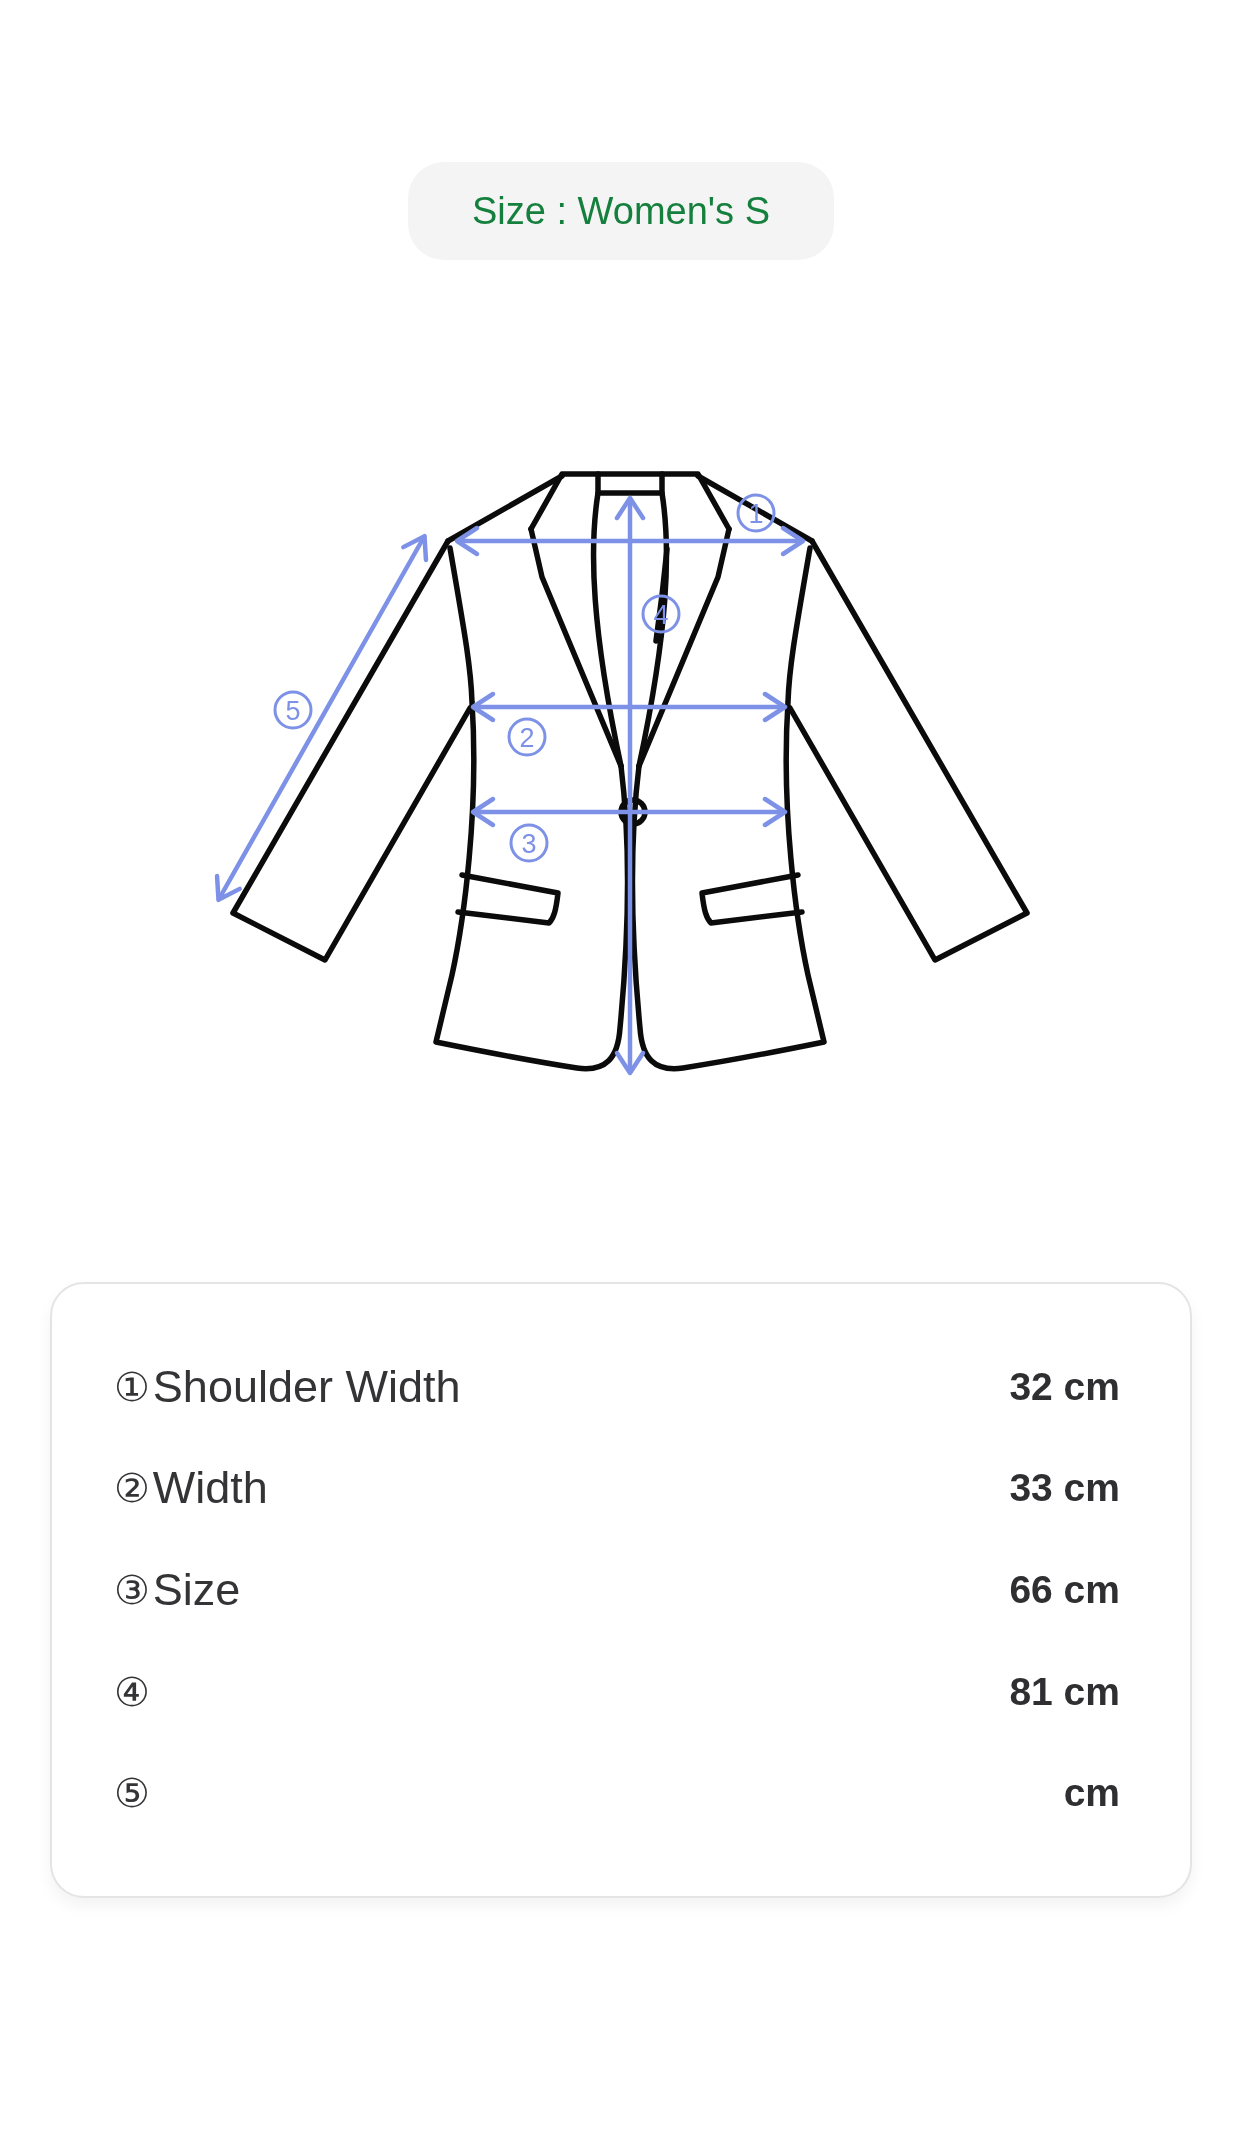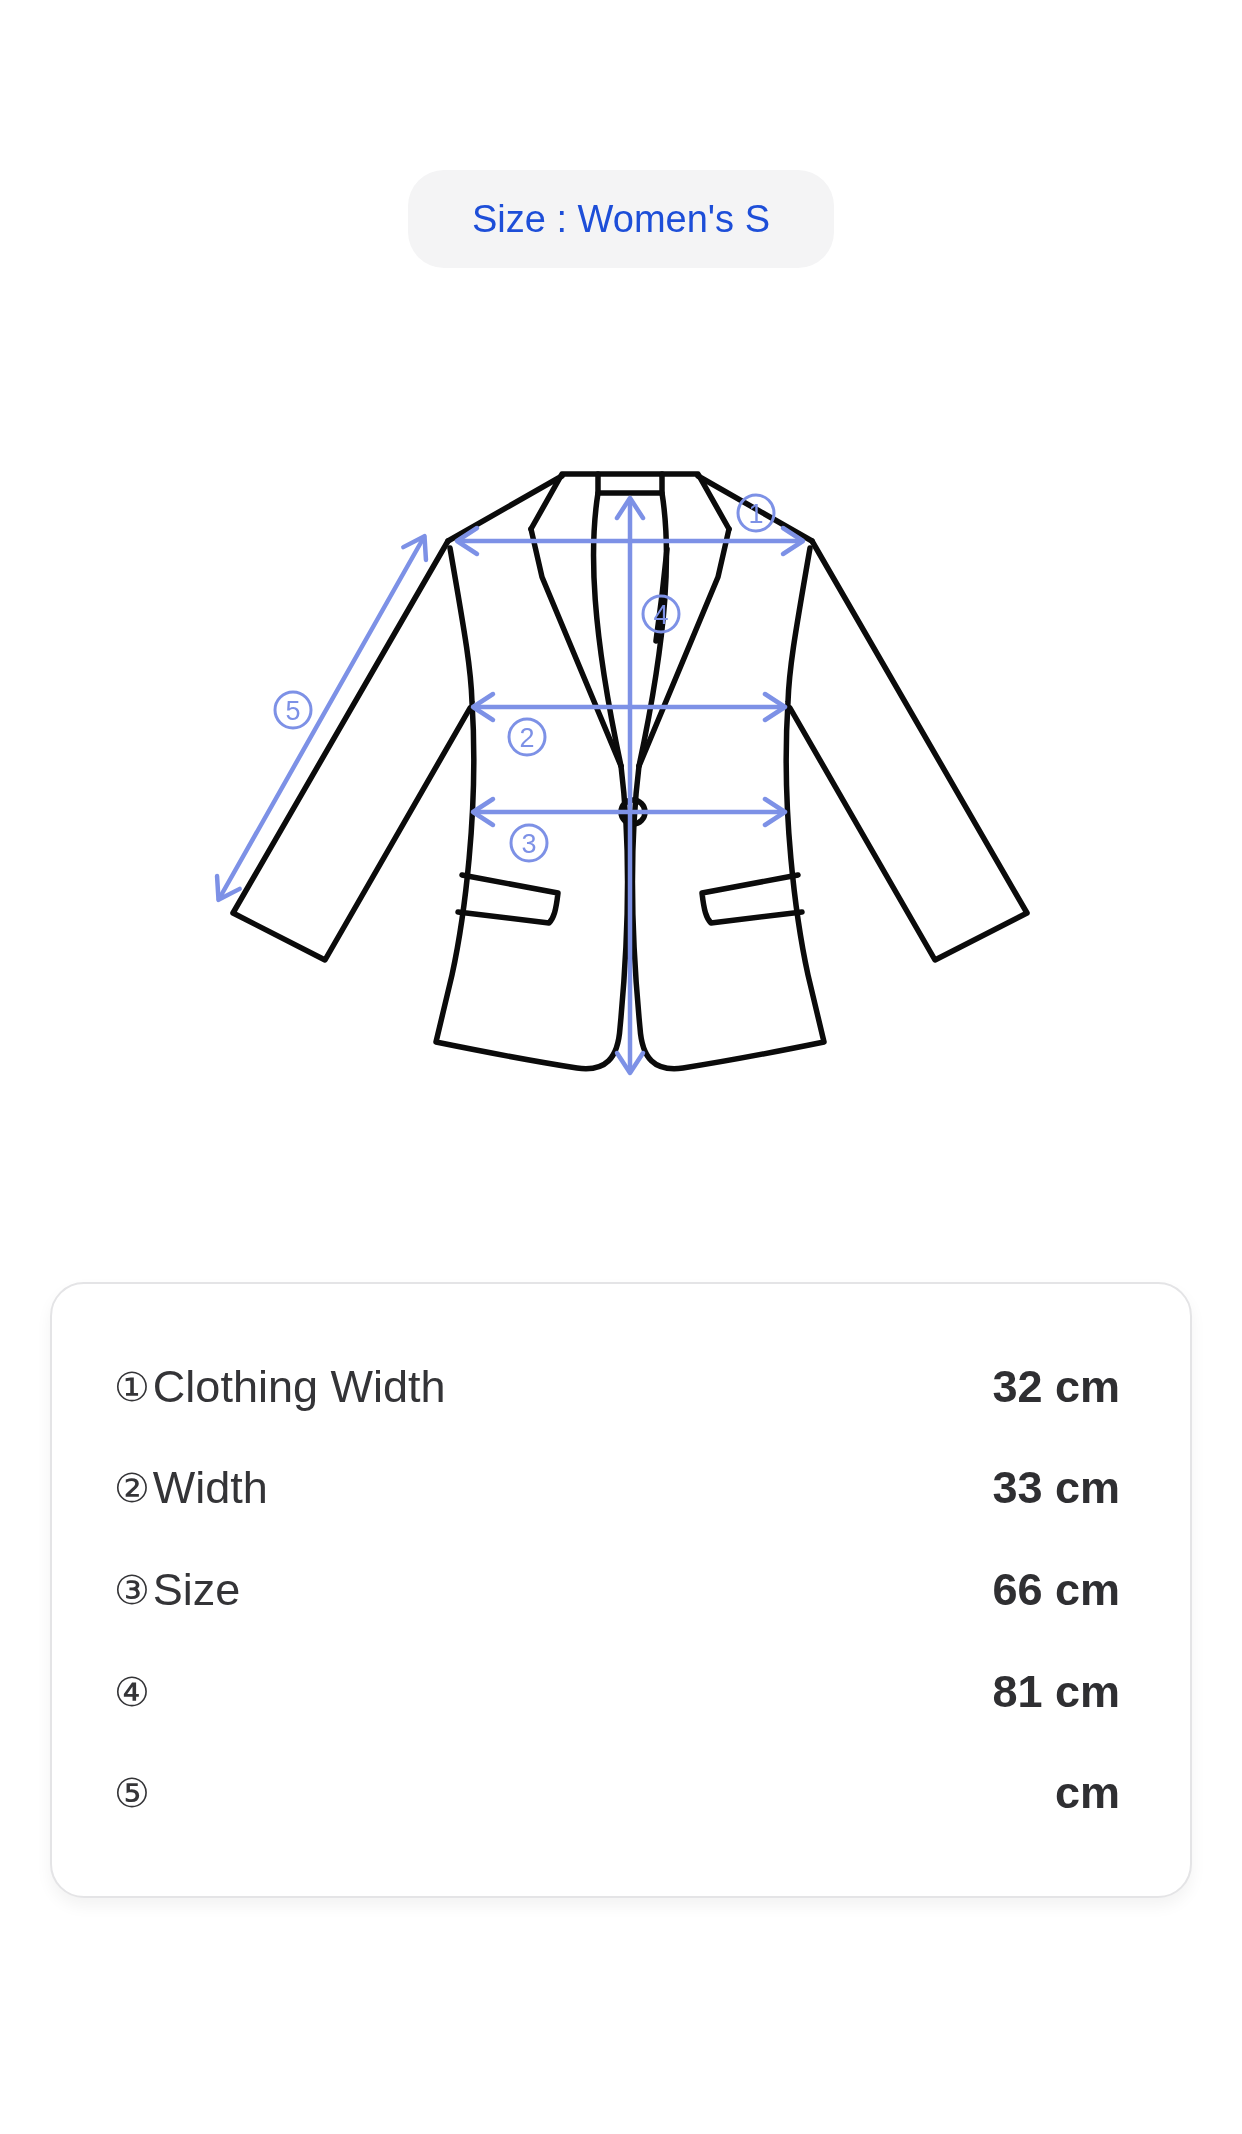--- a/index.html
+++ b/index.html
@@ -2,44 +2,44 @@
 <html><head>
 <meta charset="utf-8">
 <style>
   html,body{margin:0;padding:0;}
   body{
     width:1242px;height:2134px;position:relative;overflow:hidden;
     background:#ffffff;
     font-family:"Liberation Sans","DejaVu Sans",sans-serif;
   }
   .size-pill{
-    position:absolute;top:170px;left:50%;transform:translateX(-50%);
+    position:absolute;top:162px;left:50%;transform:translateX(-50%);
     height:98px;padding:0 64px;border-radius:36px;
     background:#f4f4f5;
     display:flex;align-items:center;justify-content:center;
-    font-size:38px;font-weight:500;color:#1d4ed8;
+    font-size:38px;font-weight:500;color:#15803d;
     white-space:nowrap;
   }
   .diagram-svg{position:absolute;left:150px;top:430px;width:960px;height:690px;}
   .measure-card{
     position:absolute;left:50px;top:1282px;width:1142px;height:616px;
     box-sizing:border-box;border:2px solid #e4e4e6;border-radius:34px;
     background:#ffffff;box-shadow:0 8px 16px rgba(0,0,0,0.05);
     padding:52px 70px 52px 62px;
     display:flex;flex-direction:column;justify-content:space-between;
   }
   .measure-row{
     flex:1;display:flex;align-items:center;justify-content:space-between;
   }
   .row-label{
     font-size:45px;font-weight:500;color:#343437;letter-spacing:0;
     display:flex;align-items:center;
   }
   .row-num{font-size:40px;font-weight:400;margin-right:3px;color:#343437;}
-  .row-value{font-size:45px;font-weight:600;color:#2f2f32;}
+  .row-value{font-size:39px;font-weight:600;color:#2f2f32;}
 </style>
 </head>
 <body>
 
 <div class="size-pill">Size : Women's S</div>
 
 <svg class="diagram-svg" viewBox="150 430 960 690" xmlns="http://www.w3.org/2000/svg">
   <defs>
     <marker id="ah" viewBox="-26 -18 30 36" refX="-1" refY="0" markerWidth="30" markerHeight="36" markerUnits="userSpaceOnUse" orient="auto-start-reverse">
       <path d="M -20,-13 L 0,0 L -20,13" fill="none" stroke="#7d91e6" stroke-width="4.5" stroke-linecap="round" stroke-linejoin="round"></path>
@@ -105,21 +105,21 @@
       <circle cx="293" cy="710" r="18" fill="none" stroke="#7d91e6" stroke-width="3"></circle>
       <text x="293" y="720">5</text>
     </g>
   </g>
 </svg>
 
 <div class="measure-card">
   <div class="measure-row">
     <span class="row-label">
         <span class="row-num">①</span>
-        <span>Clothing Width</span>
+        <span>Shoulder Width</span>
       </span>
     <span class="row-value">32 cm</span>
   </div>
   <div class="measure-row">
     <span class="row-label">
         <span class="row-num">②</span>
         <span>Width</span>
       </span>
     <span class="row-value">33 cm</span>
   </div>

